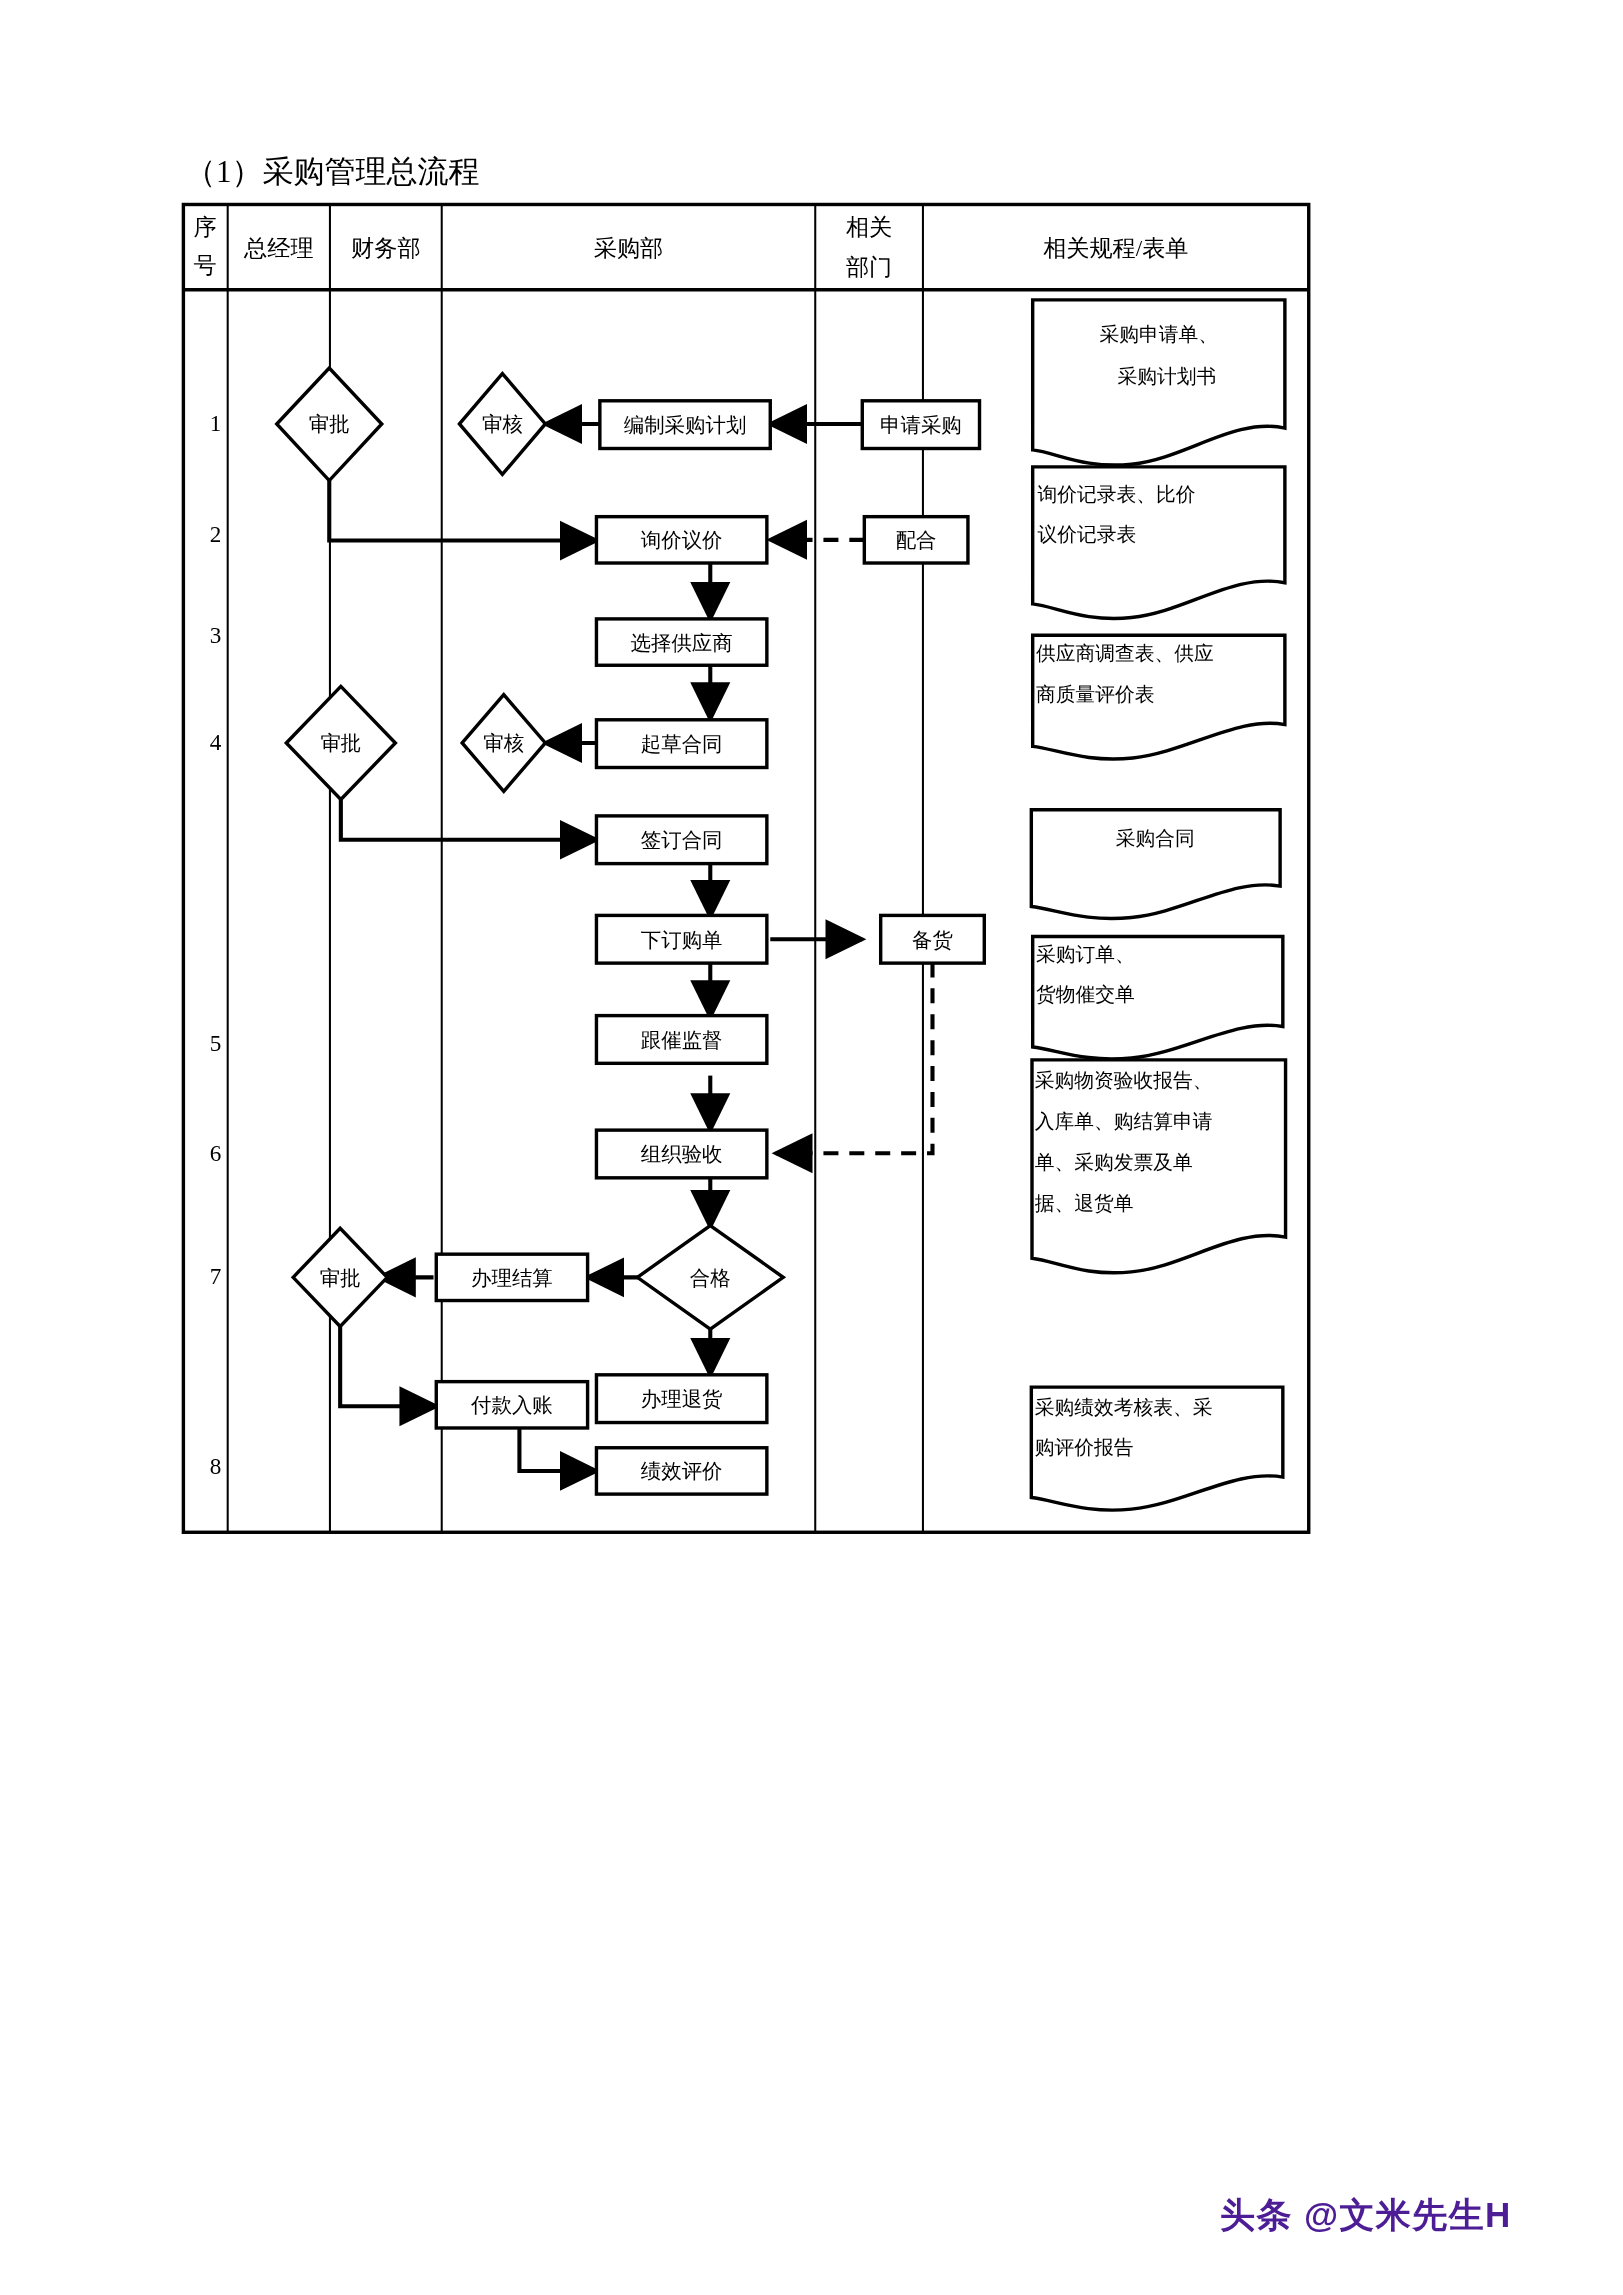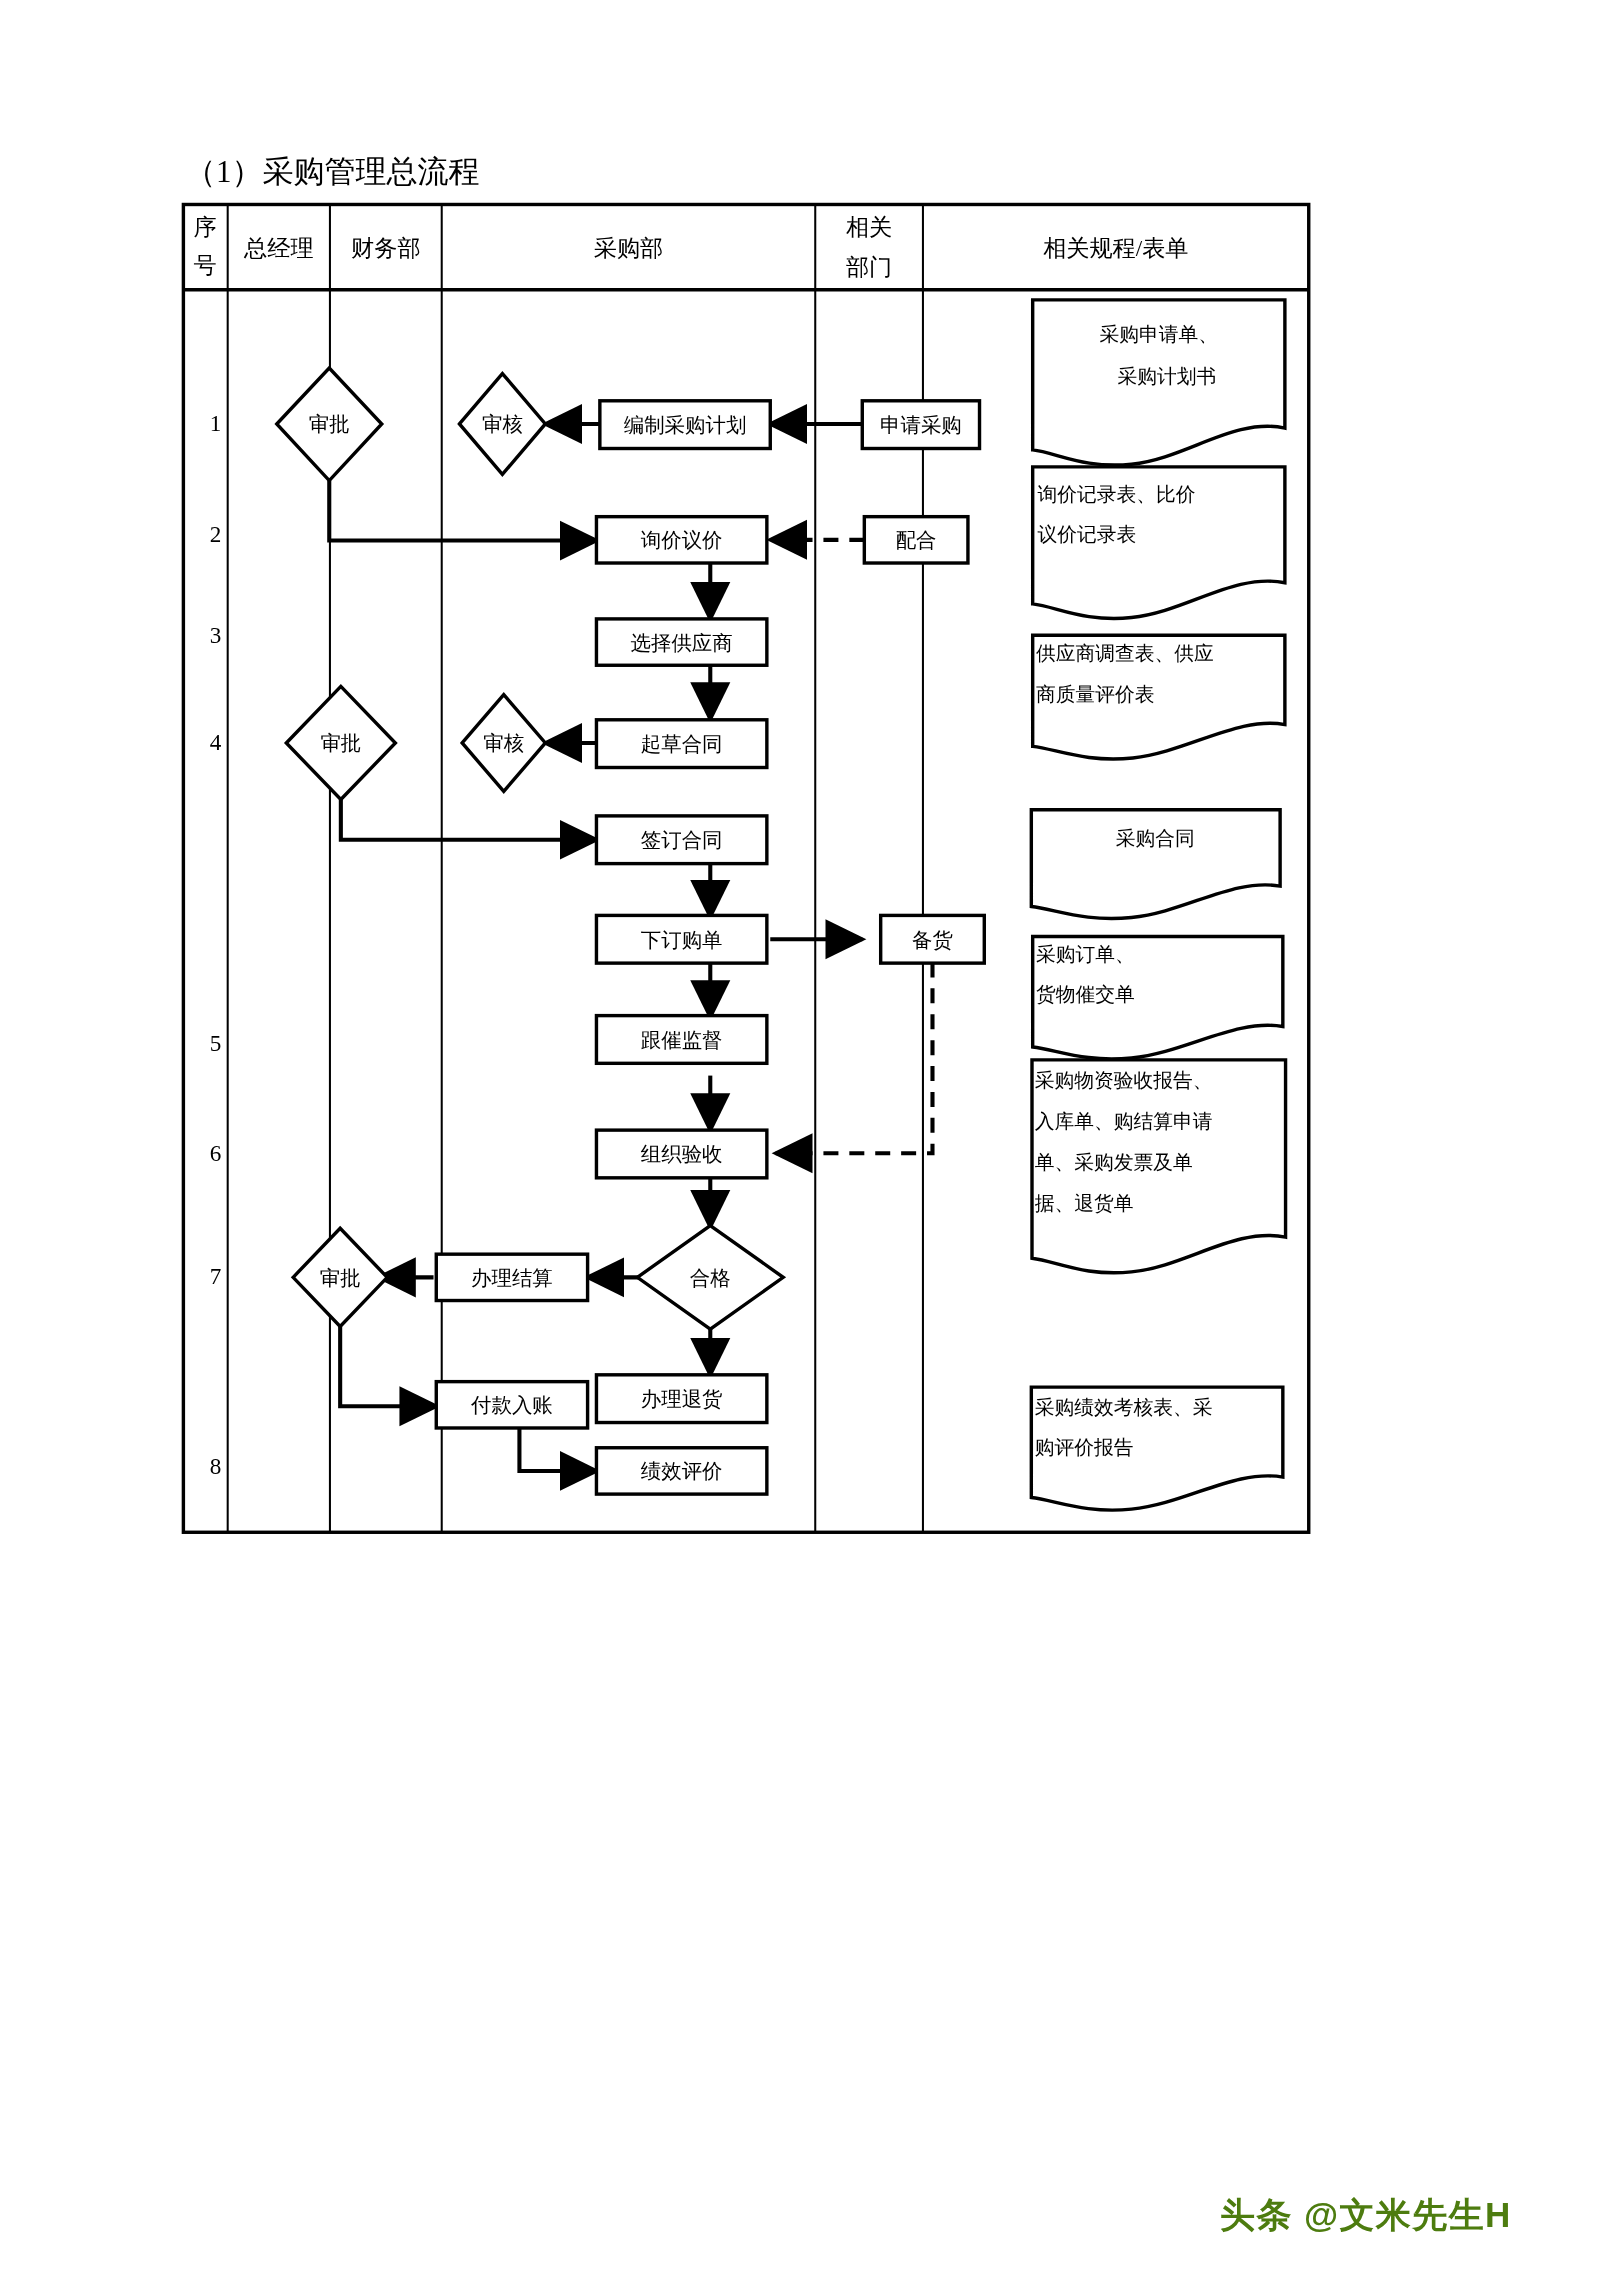--- a/index.html
+++ b/index.html
@@ -35,21 +35,21 @@
     position: absolute;
     left: 0;
     top: 0;
   }
   #watermark {
     position: absolute;
     left: 1220px;
     top: 2192px;
     font-size: 35px;
     font-weight: bold;
-    color: #4d7c0f;
+    color: #4c1d95;
     white-space: nowrap;
     letter-spacing: 1.4px;
     font-family: "Liberation Sans", "DejaVu Sans", sans-serif;
   }
   .node-text {
     font-family: "Liberation Serif", "DejaVu Serif", serif;
     font-size: 30px;
     fill: #000;
   }
   .hdr-text {

